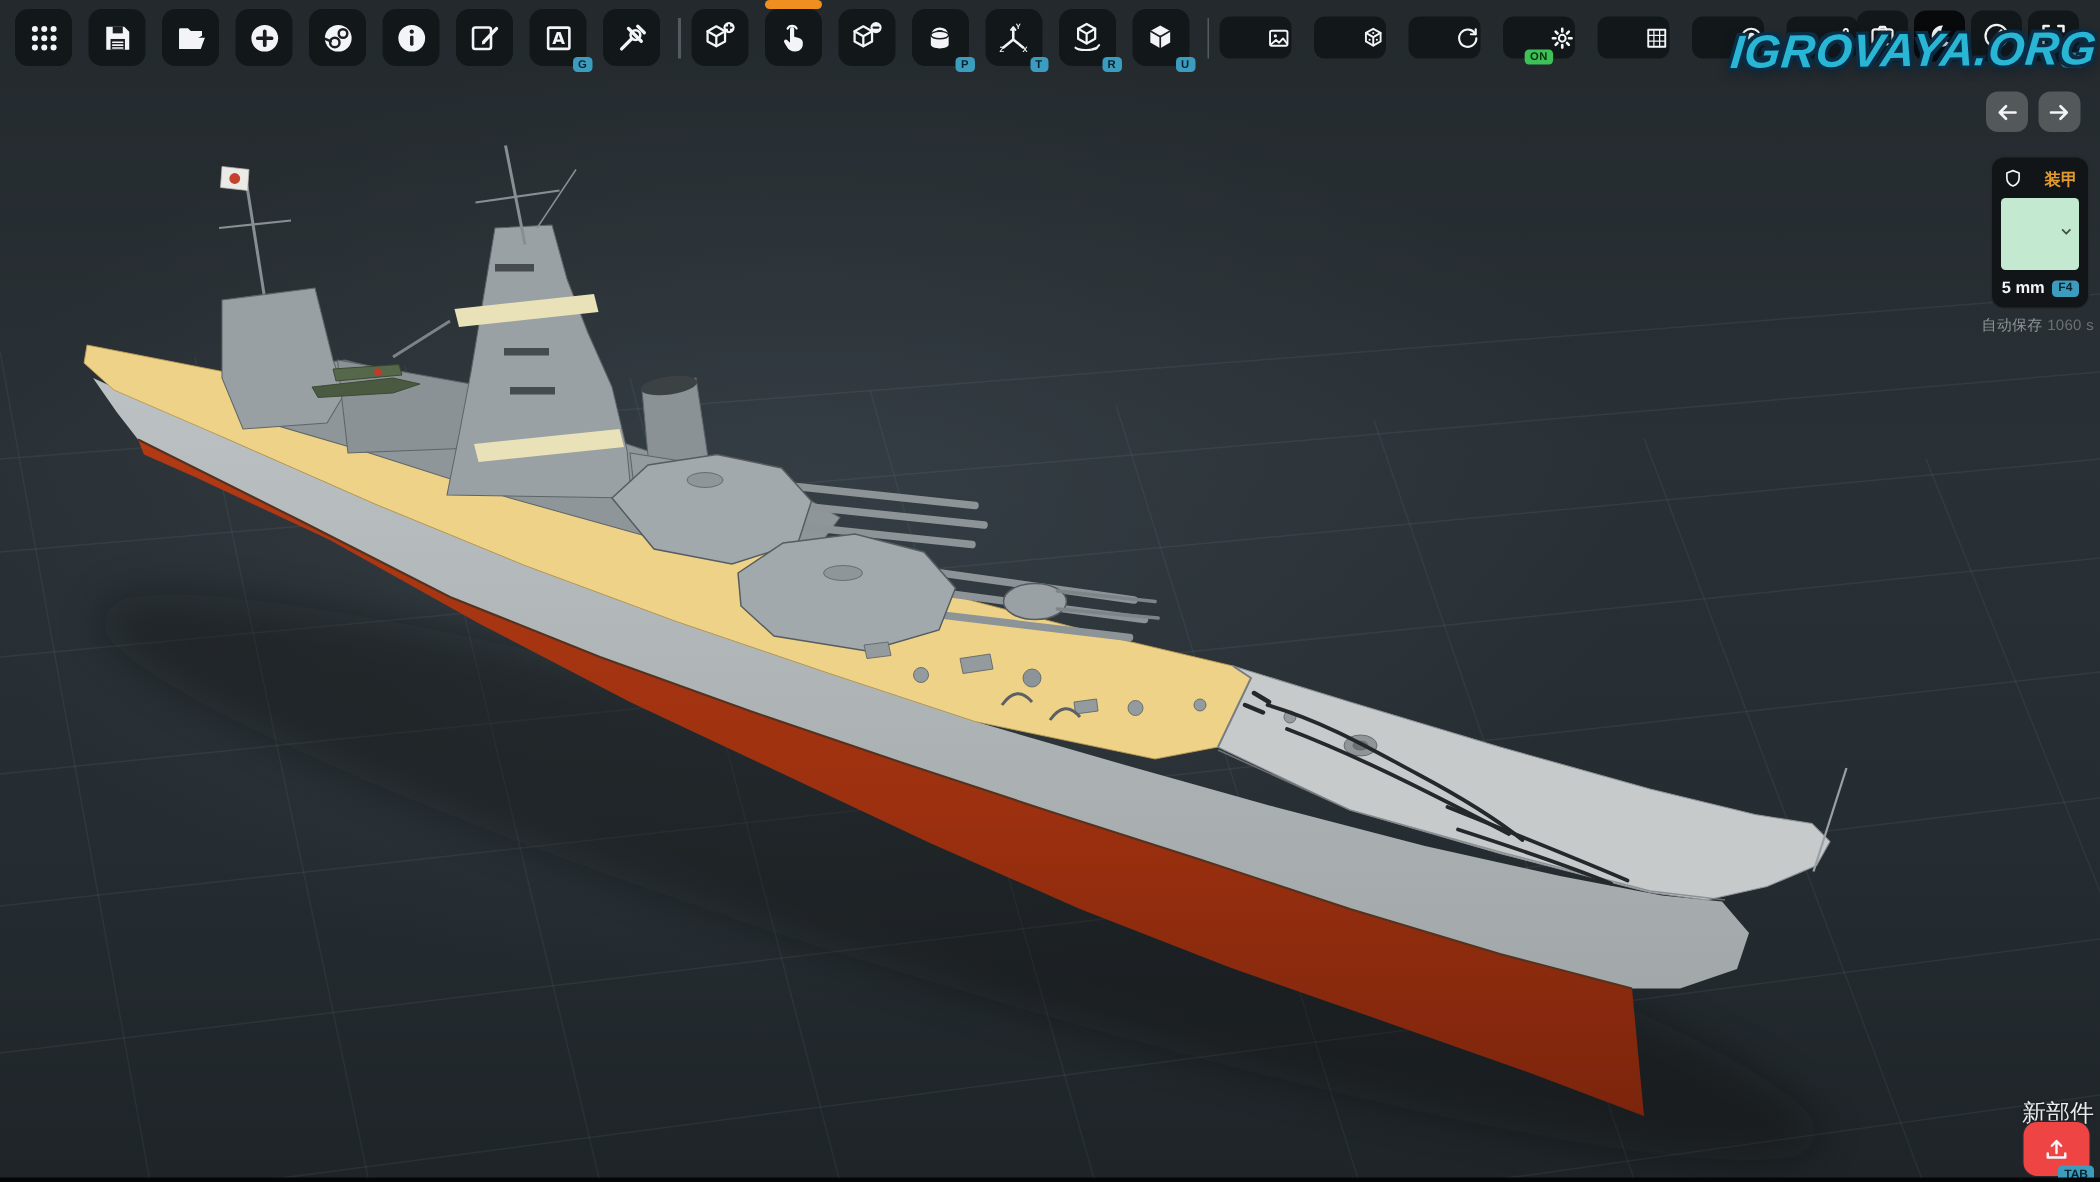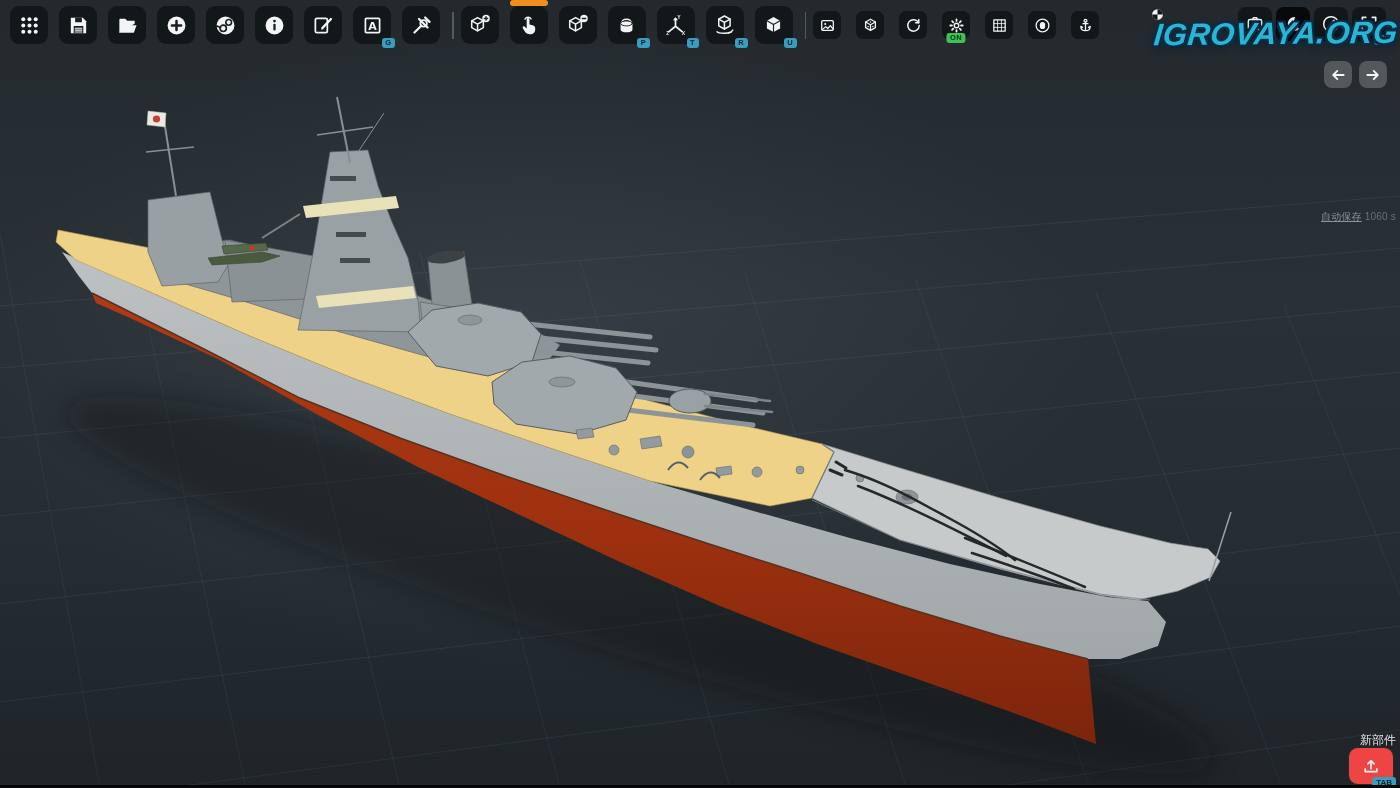--- a/index.html
+++ b/index.html
@@ -10,21 +10,21 @@
     background:
       radial-gradient(900px 520px at 38% 44%, rgba(96,116,126,.20), transparent 62%),
       linear-gradient(180deg,#23292d 0%,#2a3136 38%,#262d32 70%,#1e2428 100%);}
   .viewport svg{position:absolute;inset:0;width:100%;height:100%;display:block;}
   
   .toolbar{position:absolute;left:10px;top:6px;display:flex;align-items:center;height:38px;z-index:30;}
   .tb{position:relative;flex:0 0 auto;width:38px;height:38px;margin-right:11px;border-radius:9px;
       background:rgba(16,20,23,.88);border:none;display:flex;align-items:center;justify-content:center;
       padding:0;cursor:pointer;}
   .tb .ico{width:23px;height:23px;display:block;}
-  .tb.sm{width:28px;height:28px;margin-right:15px;border-radius:7px;}
+  .tb.sm{width:48px;height:28px;margin-right:15px;border-radius:7px;justify-content:flex-end;}
   .tb.sm .ico{width:17px;height:17px;}
   .tb.active::before{content:"";position:absolute;top:-6.5px;left:0;right:0;height:6px;
       background:#ef8f1f;border-radius:3px;}
   .sep{flex:0 0 auto;width:1.5px;height:27px;background:rgba(205,220,226,.28);margin:0 7px 0 1px;}
   .badge{position:absolute;right:-4px;bottom:-4px;background:#3b9cbd;color:#07222e;
       font-size:7.5px;font-weight:700;line-height:1;padding:1.5px 3.5px;border-radius:3px;letter-spacing:.3px;}
   .badge.on{background:#3ec258;color:#06320f;right:50%;transform:translateX(50%);}
   .com-glyph{width:15px;height:15px;margin-left:36px;align-self:flex-start;margin-top:1px;}
   .com-glyph svg,.ico svg{width:100%;height:100%;display:block;}
   .cluster{position:absolute;right:14px;top:7px;display:flex;gap:4px;z-index:30;}
@@ -48,24 +48,24 @@
   .armor-head .ico{width:14px;height:16px;}
   .armor-title{color:#e09a2f;font-size:11px;font-weight:700;}
   .swatch{position:relative;margin-top:5px;height:48px;border-radius:3px;cursor:pointer;}
   .swatch .ico{position:absolute;right:2px;top:16px;width:13px;height:13px;}
   .swatch .ico svg{stroke:#3c5346;}
   .armor-foot{display:flex;align-items:center;justify-content:center;gap:5px;margin-top:6px;}
   .armor-val{color:#f2f4f5;font-size:11px;font-weight:700;}
   .hk{background:#3b9cbd;color:#0a2430;font-size:8px;font-weight:700;padding:1.5px 4px;border-radius:3px;line-height:1;}
   
   .autosave{position:absolute;right:4px;top:210px;font-size:10px;z-index:20;letter-spacing:.2px;}
-  .autosave .lab{color:#8d9396;text-decoration:underline;}
+  .autosave .lab{color:#8d9396;}
   .autosave .val{color:#6a7073;}
   
-  .newpart-label{position:absolute;right:4px;top:732px;color:#e9ebec;font-size:12px;z-index:20;
+  .newpart-label{position:absolute;right:4px;top:732px;color:#e9ebec;font-size:16px;z-index:20;
     text-shadow:0 1px 2px rgba(0,0,0,.6);}
   .newpart-btn{position:absolute;right:6px;top:747px;width:46px;height:38px;background:#ef4444;
     border:1px solid #26292c;border-radius:10px;display:flex;align-items:center;justify-content:center;
     cursor:pointer;z-index:20;padding:0;}
   .newpart-btn .ico{width:20px;height:20px;}
   .newpart-btn .hk{position:absolute;right:-3px;bottom:-4px;}
   .bottom-bar{position:absolute;left:0;right:0;bottom:0;height:3px;background:#050607;z-index:70;}
 </style>
 </head>
 <body>
@@ -485,20 +485,41 @@
       </button>
     <button class="hbtn">
         <span class="ico">
           <svg viewBox="0 0 24 24" fill="none" stroke="#f2f4f5" stroke-width="1.8" stroke-linecap="round" stroke-linejoin="round">
             <path d="M3.5 12h15M13 5.8l6.2 6.2-6.2 6.2" stroke-width="2.7"></path>
           </svg>
         </span>
       </button>
   </div>
 
+  <div class="armor">
+    <div class="armor-head">
+      <span class="ico">
+          <svg viewBox="0 0 24 24" fill="none" stroke="#f2f4f5" stroke-width="1.8" stroke-linecap="round" stroke-linejoin="round">
+            <path d="M12 3l7 2.8v5.6c0 4.8-3 7.8-7 9.2-4-1.4-7-4.4-7-9.2V5.8z" stroke-width="1.9"></path>
+          </svg>
+        </span>
+      <span class="armor-title">装甲</span>
+    </div>
+    <div class="swatch" style="background-color: rgb(195, 233, 208);">
+      <span class="ico">
+          <svg viewBox="0 0 24 24" fill="none" stroke="#f2f4f5" stroke-width="1.8" stroke-linecap="round" stroke-linejoin="round">
+            <path d="M7.5 9.8l4.5 4.6 4.5-4.6" stroke-width="2.2" fill="none"></path>
+          </svg>
+        </span>
+    </div>
+    <div class="armor-foot">
+      <span class="armor-val">5 mm</span>
+      <span class="hk">F4</span>
+    </div>
+  </div>
 
   <div class="autosave">
     <span class="lab">自动保存</span>
     <span class="val">1060 s</span>
   </div>
 
   <div class="newpart-label">新部件</div>
   <button class="newpart-btn">
     <span class="ico">
         <svg viewBox="0 0 24 24" fill="none" stroke="#f2f4f5" stroke-width="1.8" stroke-linecap="round" stroke-linejoin="round">

